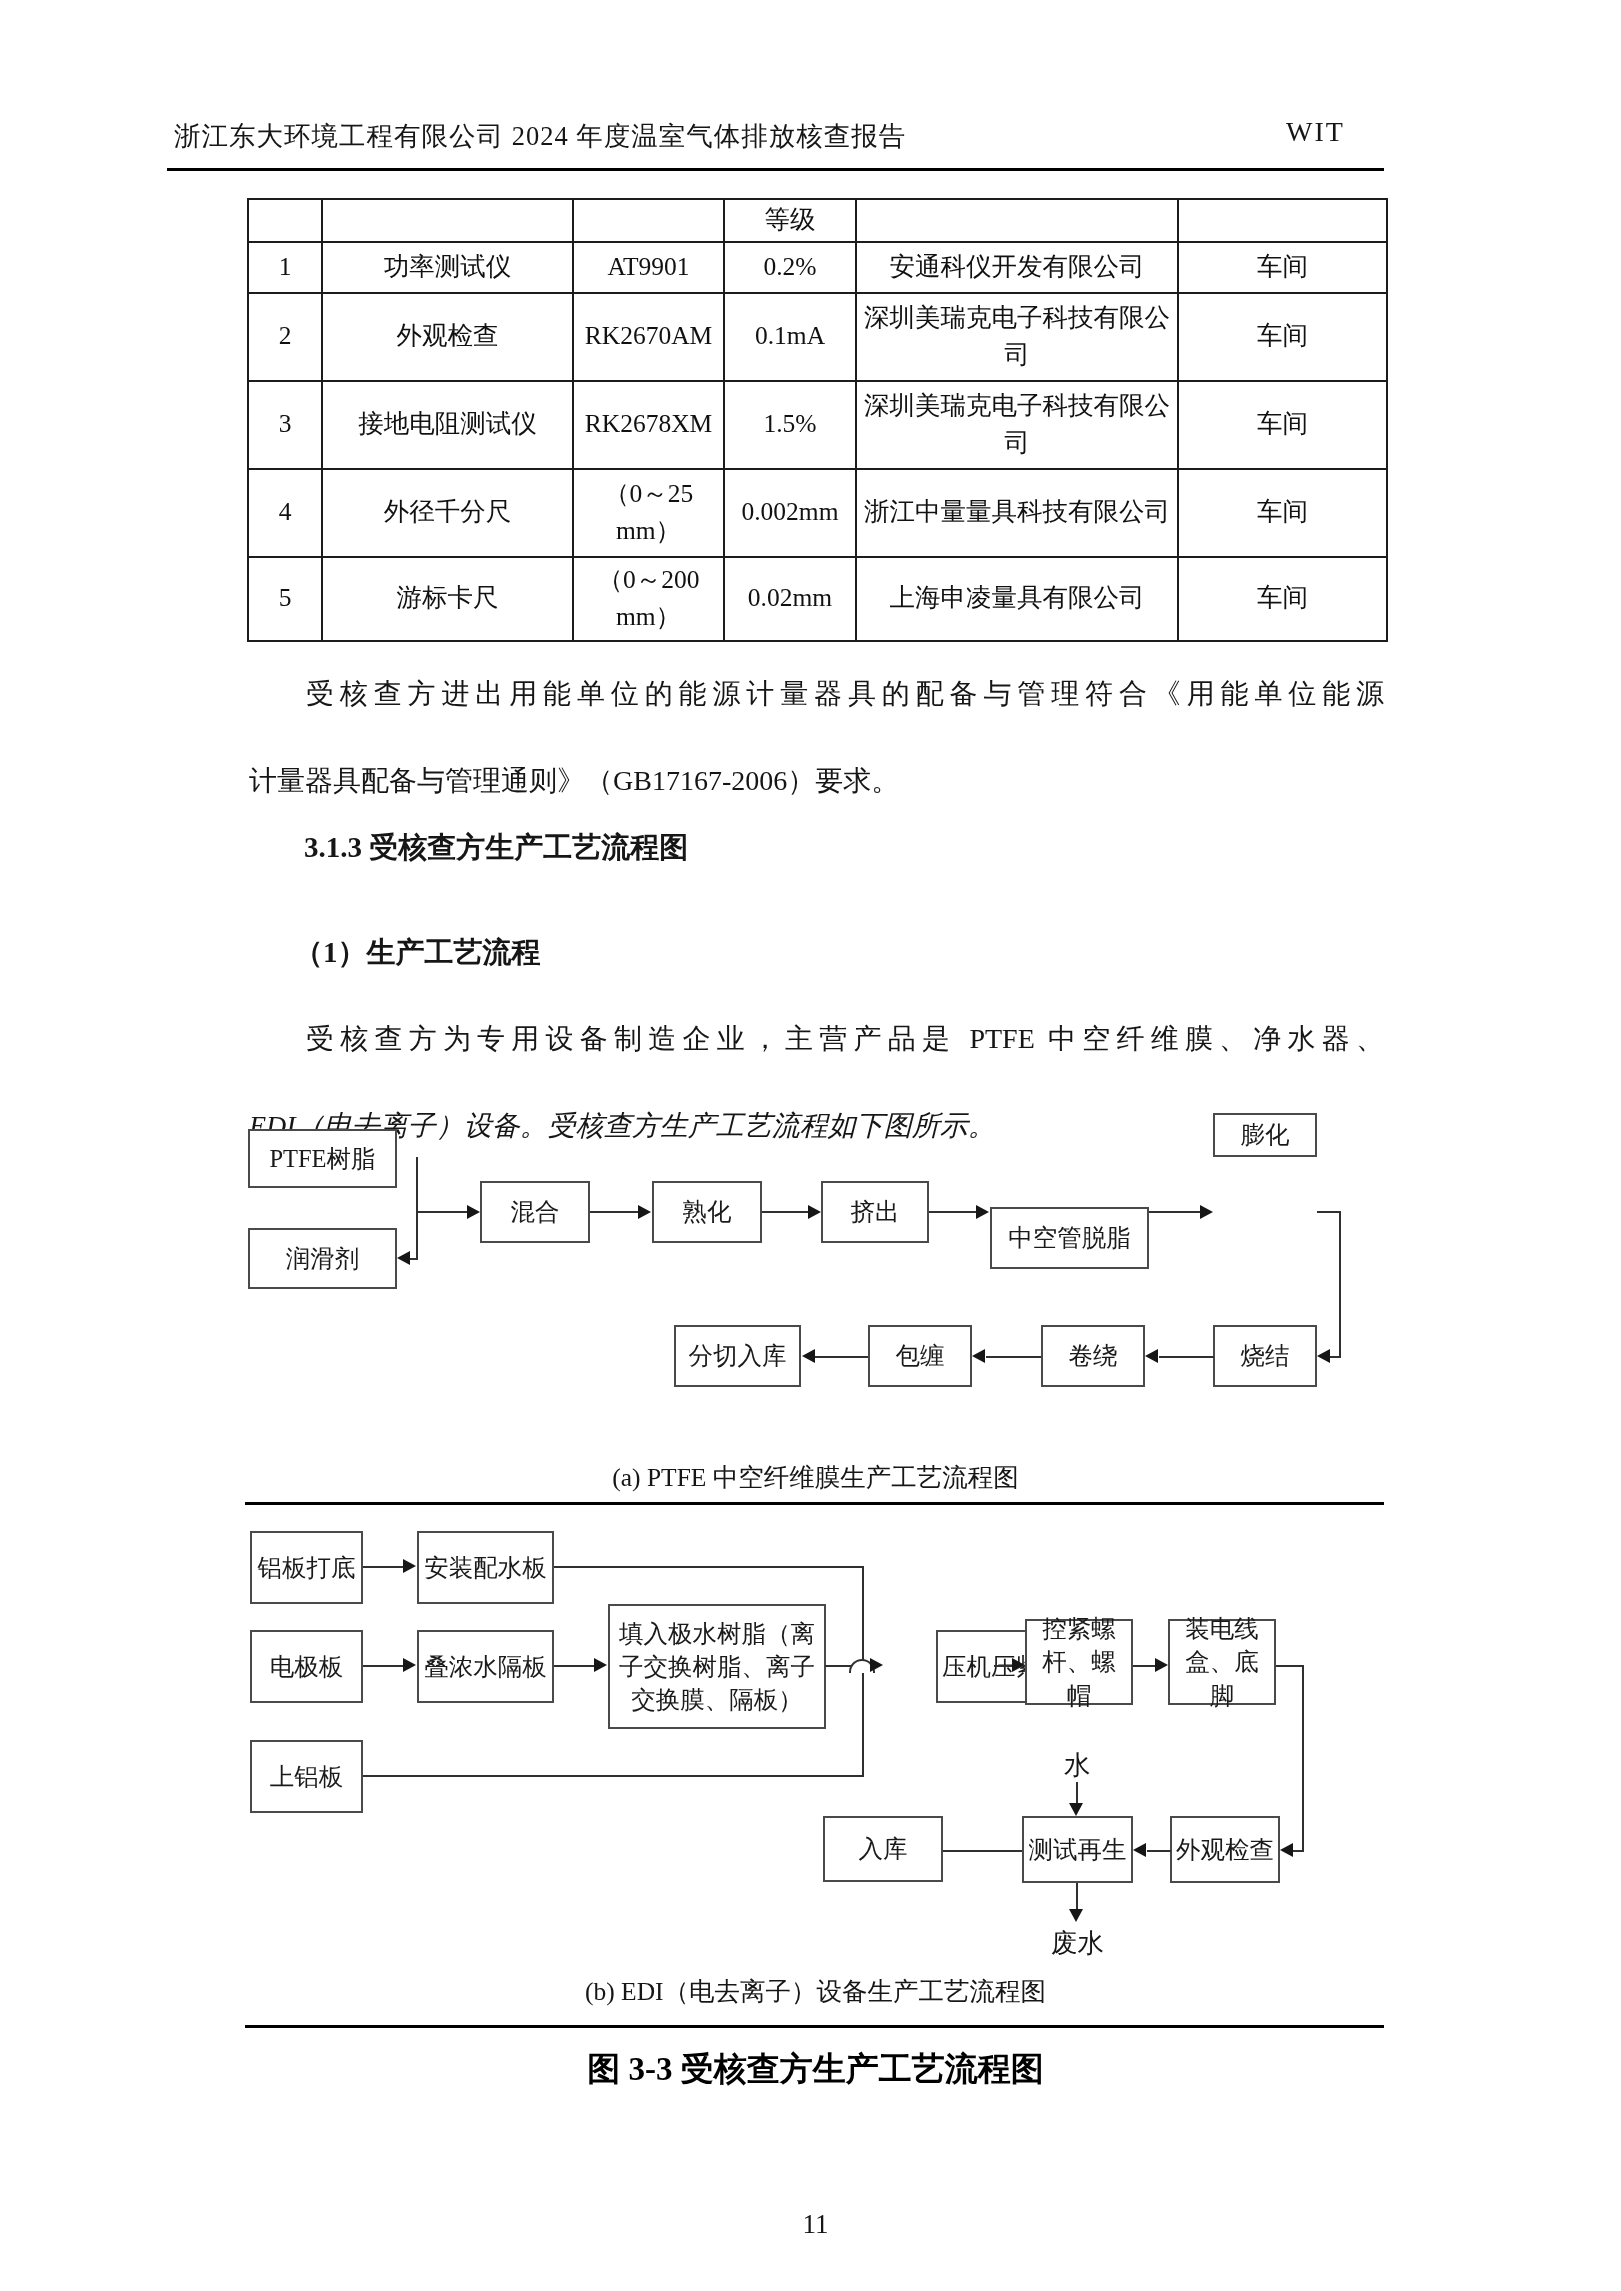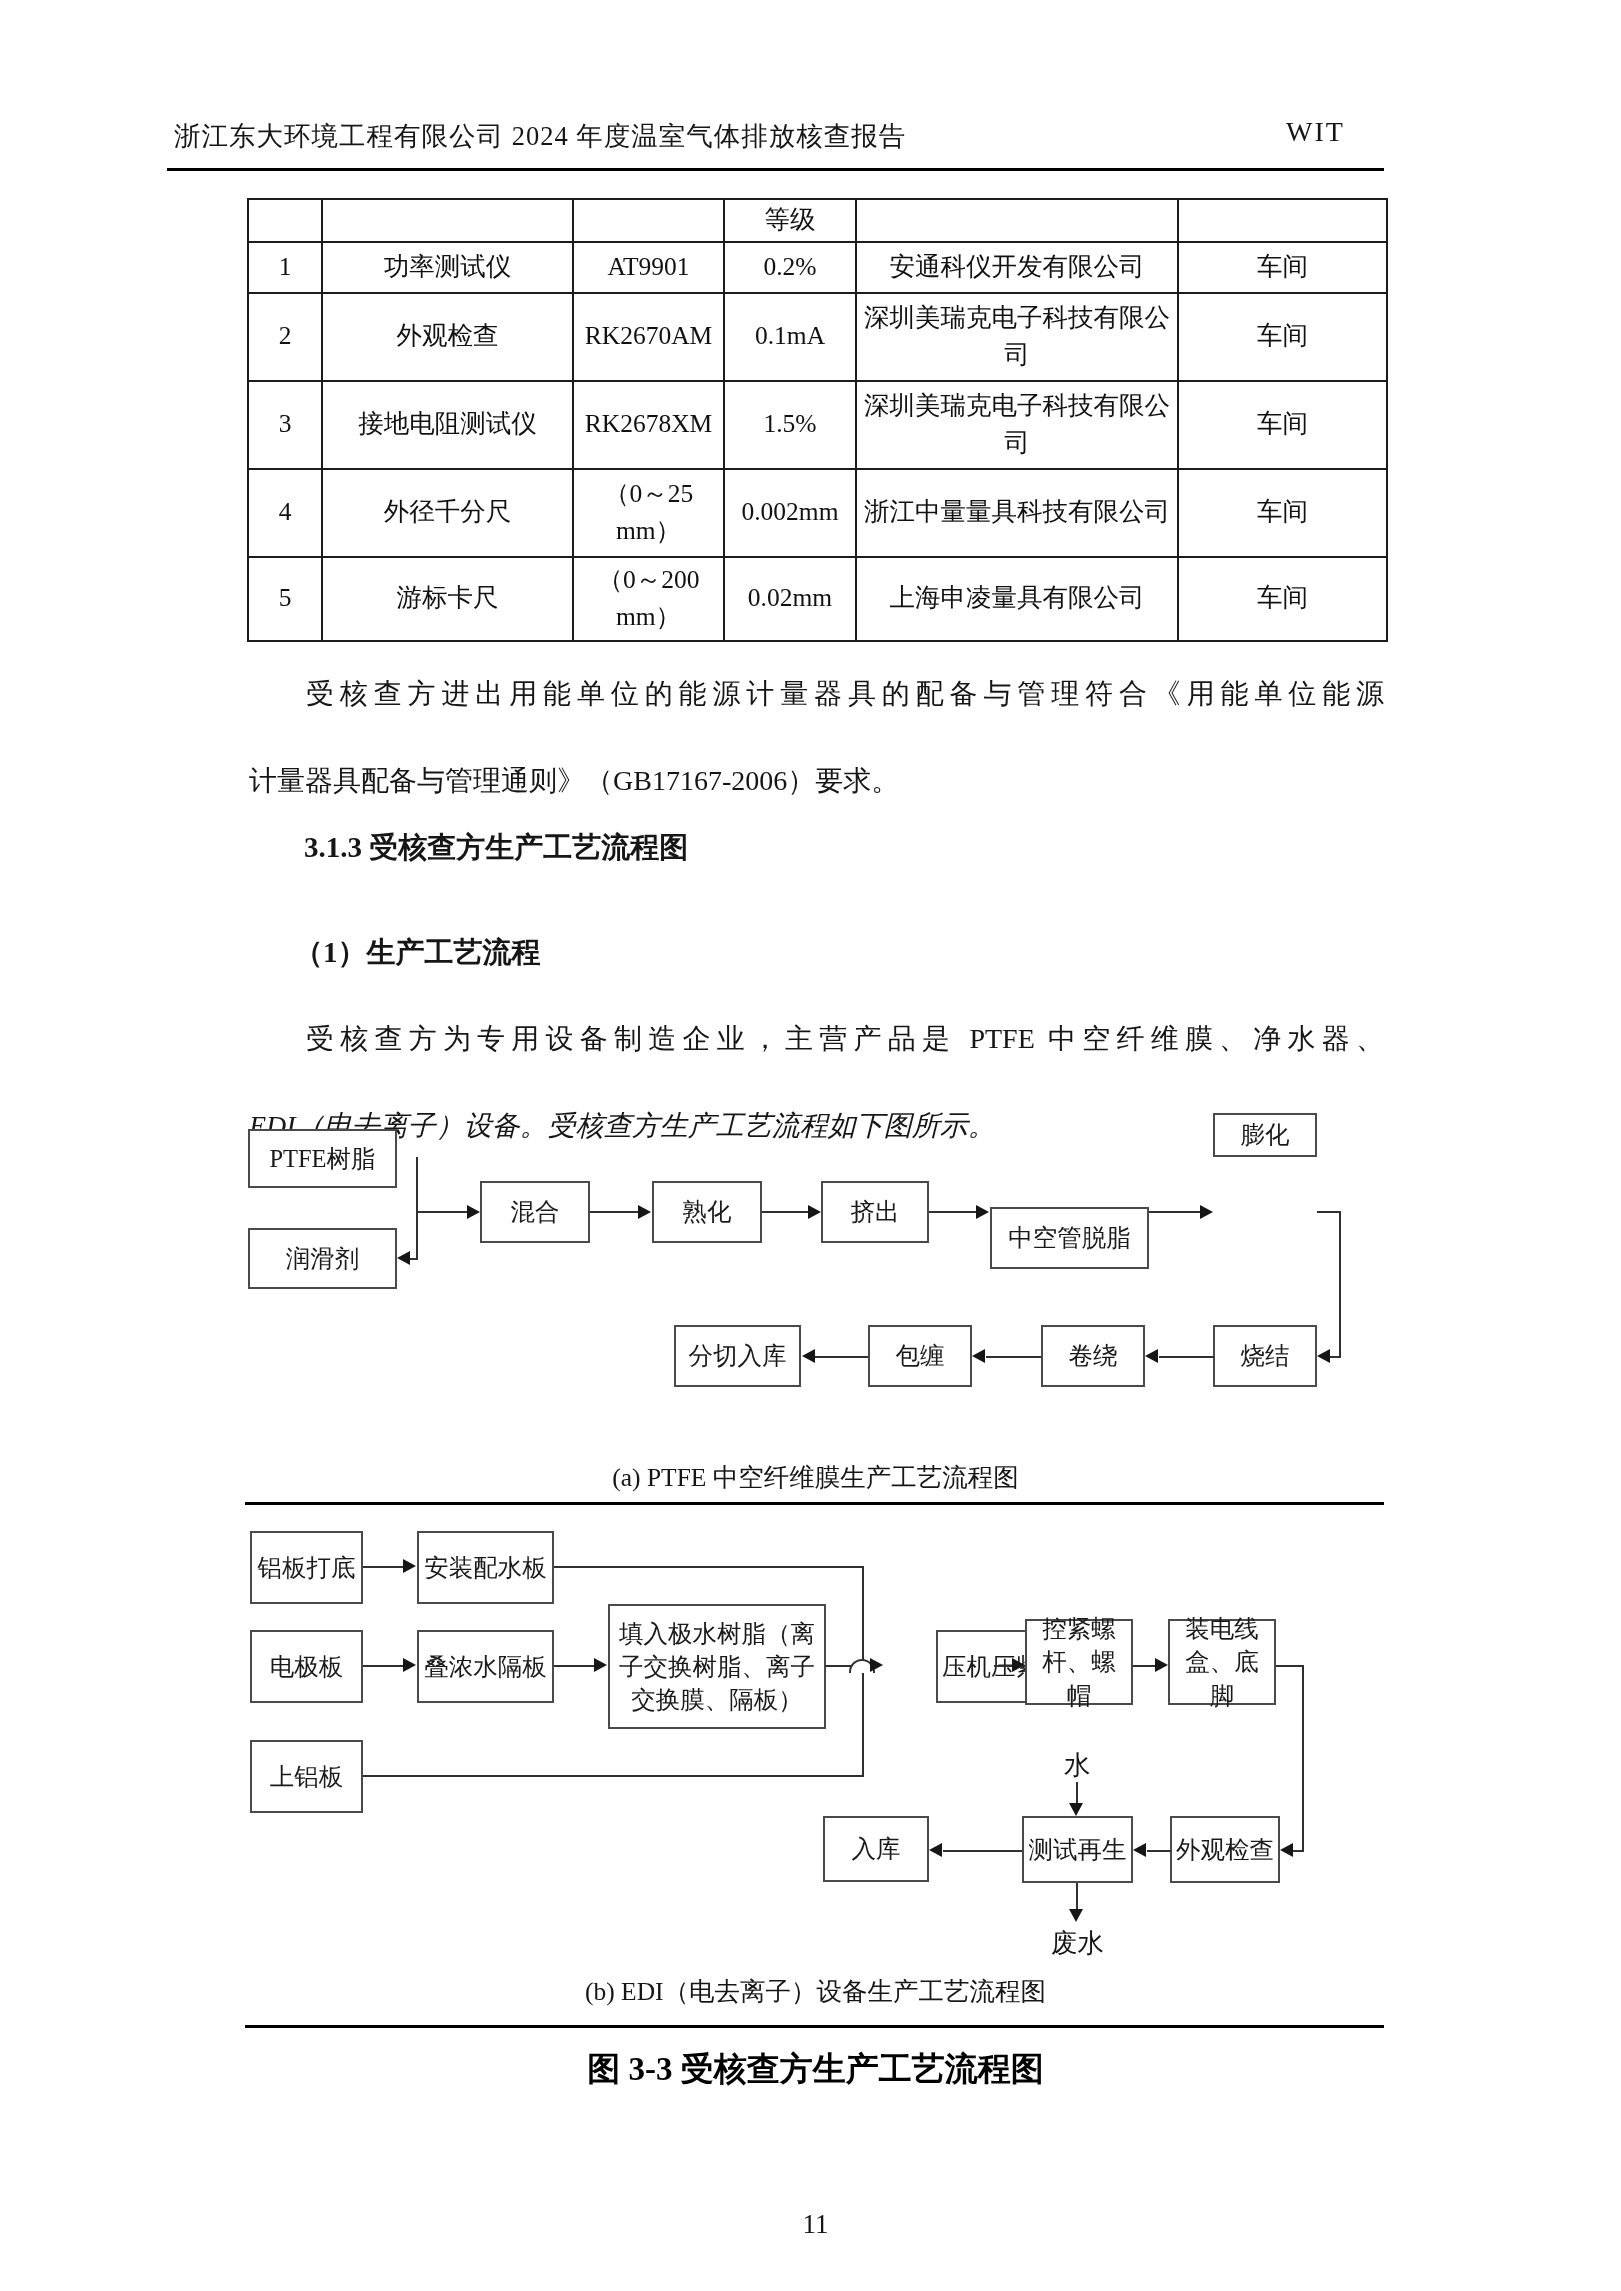--- a/index.html
+++ b/index.html
@@ -210,21 +210,21 @@
   <div class="vline" style="left:1302px;top:1665px;height:186px;"></div>
   <div class="hline" style="left:1292px;top:1850px;width:11.8px;"></div>
   <div class="arr-l" style="left:1280px;top:1843px;"></div>
 
   <div class="fbox" style="left:1170px;top:1816px;width:110px;height:67px;">外观检查</div>
   <div class="hline" style="left:1147px;top:1850px;width:23.5px;"></div>
   <div class="arr-l" style="left:1133px;top:1843px;"></div>
   <div class="fbox" style="left:1022px;top:1816px;width:111px;height:67px;">测试再生</div>
   <div class="hline" style="left:943px;top:1850px;width:79px;"></div>
   <div class="arr-l" style="left:929px;top:1843px;"></div>
-  <div class="fbox" style="left:823px;top:1816px;width:106px;height:66px;">入库</div>
+  <div class="fbox" style="left:823px;top:1816px;width:120px;height:66px;">入库</div>
 
   <div class="flabel" style="left:1064px;top:1747px;">水</div>
   <div class="vline" style="left:1076px;top:1782px;height:23.5px;"></div>
   <div class="arr-d" style="left:1069px;top:1803px;"></div>
 
   <div class="vline" style="left:1076px;top:1883px;height:27.4px;"></div>
   <div class="arr-d" style="left:1069px;top:1909px;"></div>
   <div class="flabel" style="left:1051px;top:1925px;">废水</div>
 
   <div class="caption" style="top:1974px;">(b) EDI（电去离子）设备生产工艺流程图</div>

